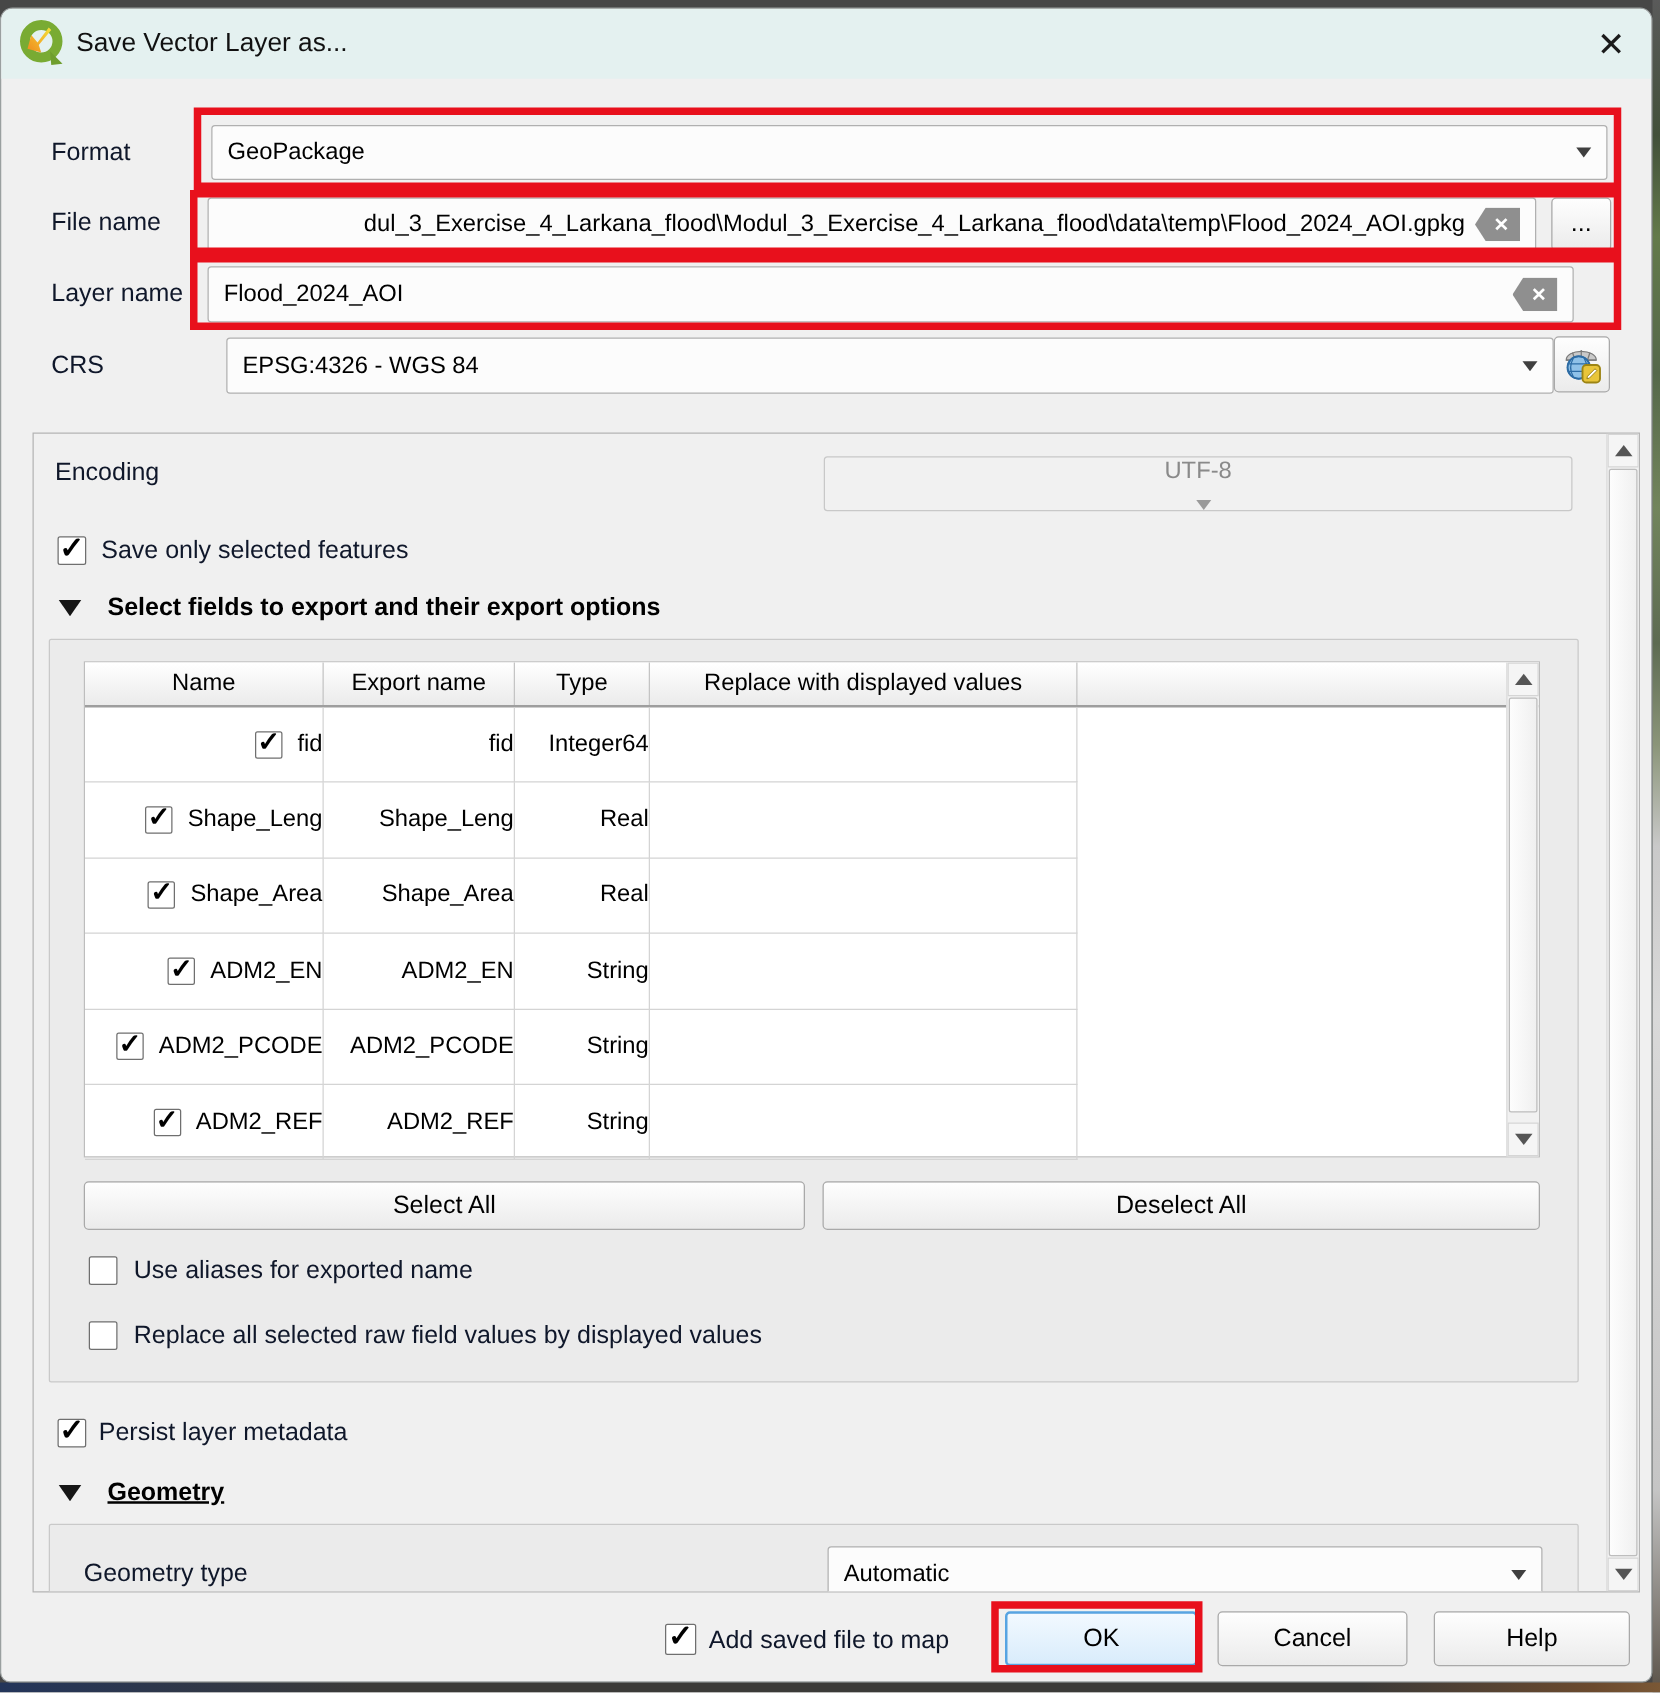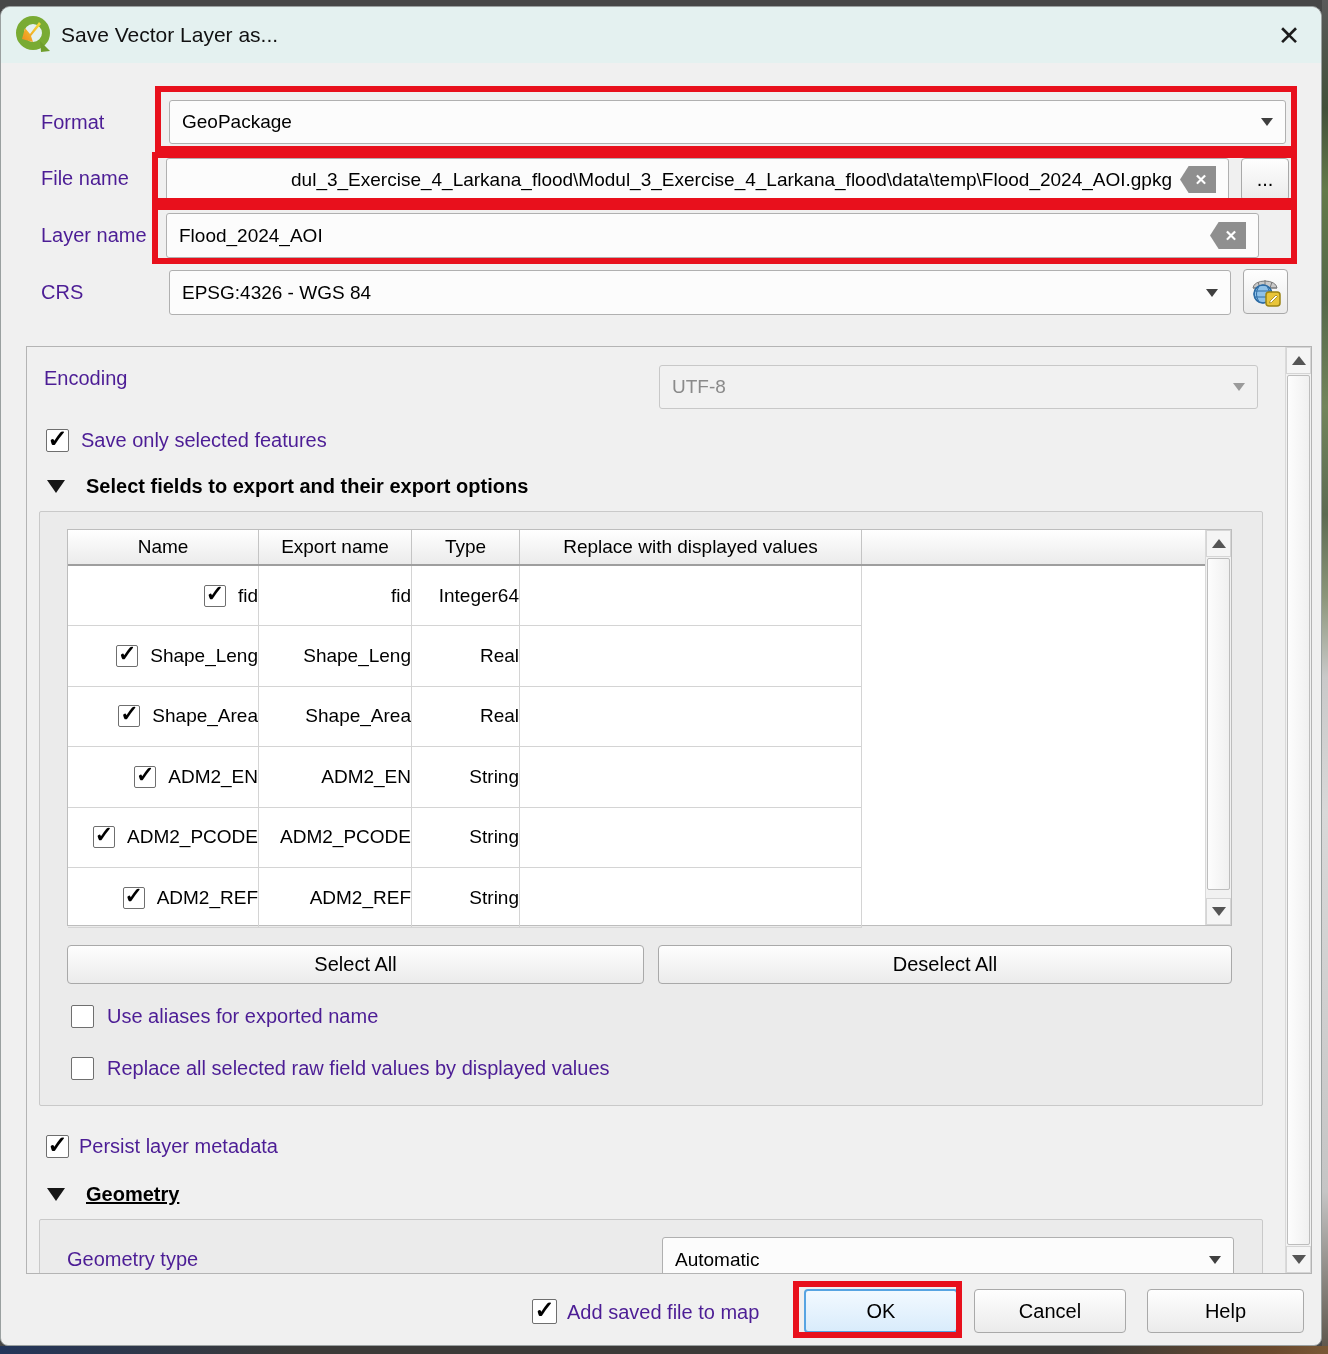--- a/index.html
+++ b/index.html
@@ -6,25 +6,25 @@
   .stage{position:relative;width:1328px;height:1354px;background:#474747;font-family:"Liberation Sans",sans-serif;overflow:hidden;}
   .bg-sliver{position:absolute;right:0;top:0;width:6px;height:100%;
     background:linear-gradient(180deg,#5a5a5a 0%,#42503a 8%,#637a4a 14%,#55684a 22%,#72855c 30%,#5d6b52 38%,#8b9579 44%,#c9c9c9 50%,#d9d9d9 60%,#cfcfcf 75%,#c5c5c5 88%,#5a5248 100%);}
   .bg-bottom{position:absolute;left:0;bottom:0;width:100%;height:8px;
     background:linear-gradient(90deg,#23355a 0%,#3b3a38 22%,#3b3a38 82%,#6b4a2e 96%,#7a5836 100%);}
   .dialog{position:absolute;left:0;top:6px;width:1322px;height:1340px;background:#f0f0f0;
     border:1px solid #9aa0a0;border-radius:10px 10px 8px 8px;box-sizing:border-box;overflow:hidden;}
   .titlebar{position:absolute;left:0;top:0;width:100%;height:56px;background:#e4f1f0;border-radius:9px 9px 0 0;display:flex;align-items:center;}
   .title-text{font-size:21px;color:#111;margin-left:8px;}
   .close-x{position:absolute;right:14px;top:12px;width:36px;height:34px;display:flex;align-items:center;justify-content:center;font-size:27px;font-weight:300;color:#1b1b1b;}
-  .lbl{position:absolute;font-size:20px;color:#4c1d95;white-space:nowrap;}
+  .lbl{position:absolute;font-size:20px;color:#0f172a;white-space:nowrap;}
   .input,.dd{position:absolute;background:#fcfcfc;border:1px solid #b0b0b0;border-radius:3px;display:flex;align-items:center;font-size:19px;color:#000;box-sizing:border-box;padding:0 12px;}
   .dd .dd-text{flex:1;overflow:hidden;white-space:nowrap;}
   .arr{width:0;height:0;border-left:6px solid transparent;border-right:6px solid transparent;border-top:8px solid #3f3f3f;flex:none;margin-left:8px;}
-  .dd.disabled{background:#f1f1f1;border-color:#c8c8c8;color:#8a8a8a;}
+  .dd.disabled{background:#f1f1f1;border-color:#c8c8c8;color:#8a8a8a;flex-direction:column;}
   .dd.disabled .arr{border-top-color:#9a9a9a;}
   .clip-start{justify-content:flex-end;}
   .clip-start .val{overflow:hidden;white-space:nowrap;flex:0 1 auto;}
   .clear-ic{flex:none;width:36px;height:27px;margin-left:8px;background:#8f8f8f;
     clip-path:polygon(0 50%,24% 0,100% 0,100% 100%,24% 100%);display:flex;align-items:center;justify-content:center;color:#fff;font-size:15px;font-weight:bold;padding-left:6px;box-sizing:border-box;}
   .btn{position:absolute;background:linear-gradient(#fefefe,#ebebeb);border:1px solid #a9a9a9;border-radius:4px;display:flex;align-items:center;justify-content:center;font-size:20px;color:#000;box-sizing:border-box;}
   .btn-ok{background:linear-gradient(#f2f9ff,#d9ecfb);border:2px solid #57a4e2;}
   .cb{position:absolute;width:23px;height:23px;background:#fff;border:1px solid #6f6f6f;border-radius:2px;box-sizing:border-box;display:flex;align-items:center;justify-content:center;}
   .cb.checked::after{content:"✓";font-weight:bold;font-size:24px;line-height:1;color:#000;margin-top:-4px;}
   .cb-sm{position:relative;width:22px;height:22px;flex:none;}
@@ -91,21 +91,21 @@
     </div>
     <div class="btn" style="left:1240px;top:151px;width:48px;height:43px;">...</div>
 
     <span class="lbl" style="left:40px;top:217px;">Layer name</span>
     <div class="input clip-start" style="left:165px;top:206px;width:1093px;height:45px;justify-content:space-between;gap:11px;">
       <span class="val">Flood_2024_AOI</span>
       <span class="clear-ic">✕</span>
     </div>
 
     <span class="lbl" style="left:40px;top:274px;">CRS</span>
-    <div class="dd" style="left:168px;top:263px;width:1062px;height:45px;justify-content:space-between;">
+    <div class="dd" style="left:180px;top:263px;width:1062px;height:45px;justify-content:space-between;">
       <span class="dd-text">EPSG:4326 - WGS 84</span>
       <span class="arr"></span>
     </div>
     <div class="btn" style="left:1242px;top:262px;width:45px;height:45px;">
       <span style="width:32px;height:32px;display:inline-block;">
         <svg width="32" height="32" viewBox="0 0 32 32">
           <path d="M3 12 A12 7 0 0 1 27 12 Z" fill="#c9c9c9" stroke="#7a7a7a" stroke-width="1"></path>
           <path d="M15 4 L15 12 M8 6 L10 12 M22 6 L20 12 M3 12 L27 12" stroke="#7a7a7a" stroke-width="1" fill="none"></path>
           <circle cx="13" cy="18" r="9" fill="#8fc1e8" stroke="#2d6ca5" stroke-width="1.5"></circle>
           <path d="M13 9 A9 9 0 0 0 13 27 M13 9 A9 9 0 0 1 13 27 M4.5 15 L21.5 15 M4.5 21 L21.5 21 M8.5 11 A14 14 0 0 0 8.5 25 M17.5 11 A14 14 0 0 1 17.5 25" stroke="#2d6ca5" stroke-width="1" fill="none"></path>

